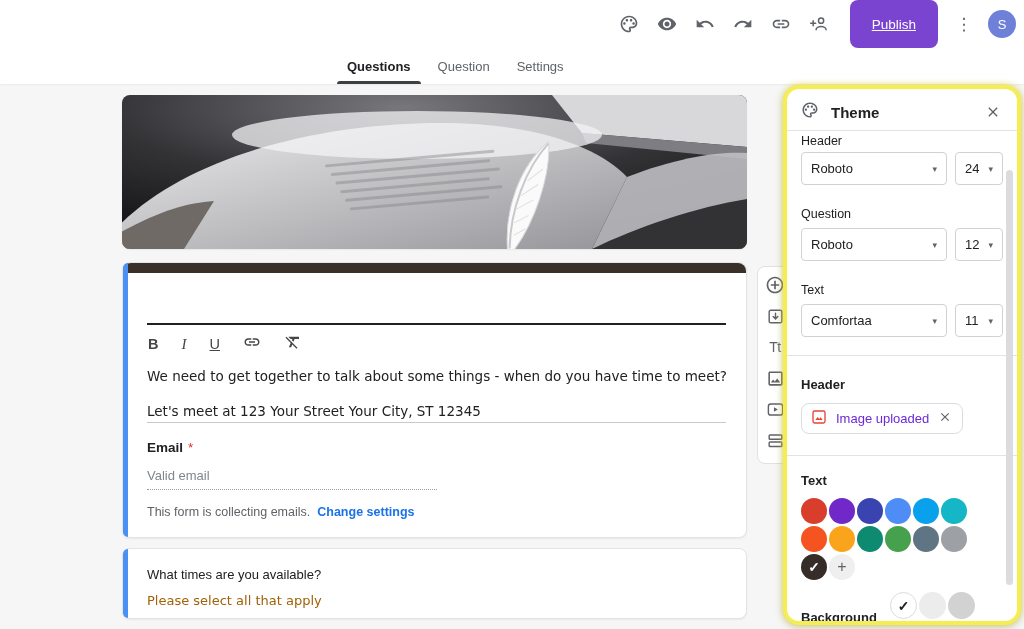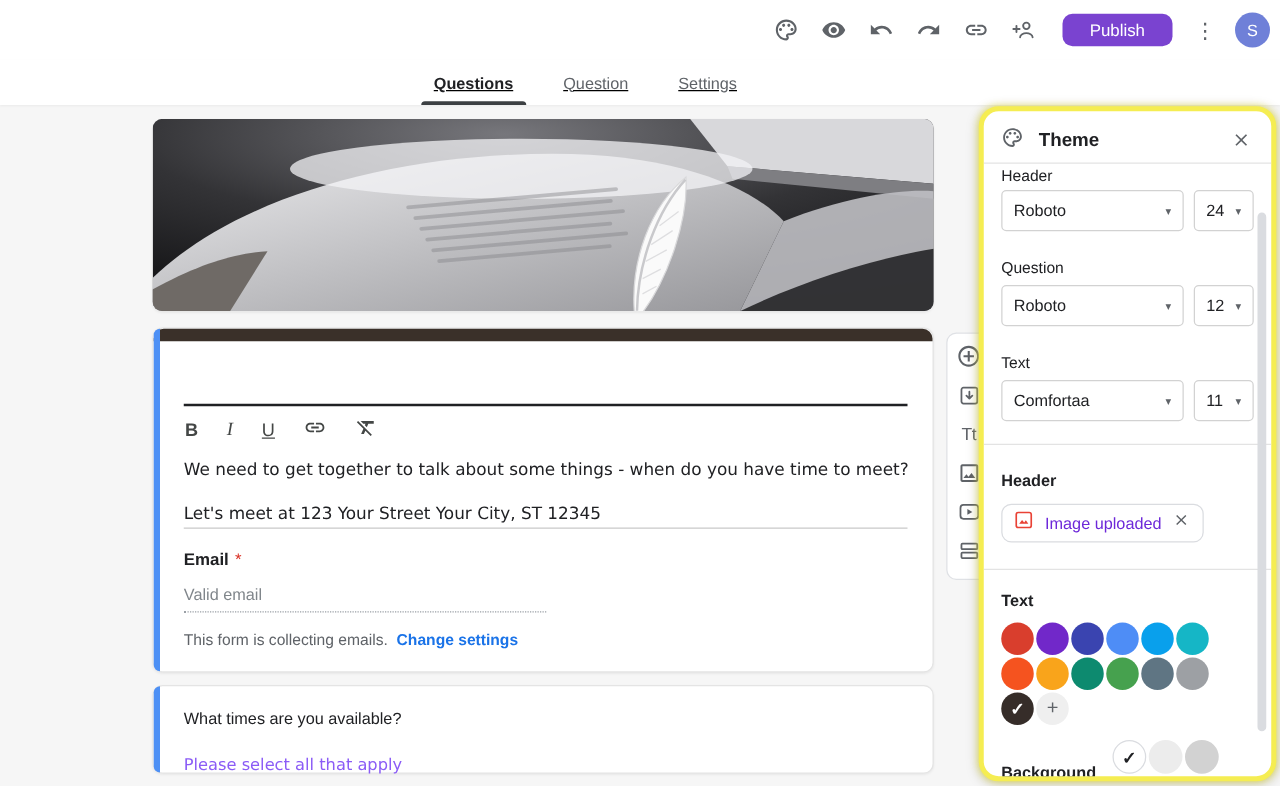--- a/index.html
+++ b/index.html
@@ -7,30 +7,30 @@
   body { font-family:"Liberation Sans", sans-serif; background:#f6f6f6; }
   .app { position:relative; width:1024px; height:629px; overflow:hidden; background:#f6f6f6; }
 
   
   .topbar { position:absolute; left:0; top:0; width:1024px; height:48px; background:#fff; z-index:4; }
   .tb-left { position:absolute; left:10px; top:0; height:48px; display:flex; align-items:center; gap:8px; }
   .icon-btn { width:34px; height:34px; display:flex; align-items:center; justify-content:center; border-radius:50%; cursor:pointer; }
   .icon-btn svg { display:block; }
   .saved-status { font-size:12px; color:#5f6368; margin-left:16px; white-space:nowrap; }
   .tb-right { position:absolute; right:8px; top:0; height:48px; display:flex; align-items:center; gap:4px; }
-  .publish-btn { height:26px; padding:0 22px; margin:0 8px 0 10px; border:none; border-radius:8px; background:#7a43d0; color:#fff;
-    font-size:13.5px; font-family:"Liberation Sans",sans-serif; cursor:pointer; }
+  .publish-btn { height:48px; padding:0 22px; margin:0 8px 0 10px; border:none; border-radius:8px; background:#7a43d0; color:#fff;
+    font-size:13.5px; font-family:"Liberation Sans",sans-serif; cursor:pointer;text-decoration:underline; }
   .kebab { font-size:17px; color:#5f6368; letter-spacing:0; width:28px; text-align:center; cursor:pointer; }
   .avatar { width:28px; height:28px; margin-left:6px; border-radius:50%; background:#6f80d8; color:#fff; font-size:13px;
     display:flex; align-items:center; justify-content:center; cursor:pointer; }
 
   
   .tabsbar { position:absolute; left:0; top:48px; width:1024px; height:36px; background:#fff; z-index:4;
     box-shadow:0 1px 2px rgba(0,0,0,.05); }
-  .tabs { position:absolute; left:345px; top:0; height:36px; display:flex; gap:36px;text-decoration:underline; }
+  .tabs { position:absolute; left:345px; top:0; height:36px; display:flex; gap:23px; }
   .tab { position:relative; height:36px; display:flex; align-items:center; font-size:13px; color:#5f6368; cursor:pointer; padding:0 2px; }
   .tab.active { color:#202124; font-weight:700; }
   .tab.active::after { content:""; position:absolute; left:-8px; right:-8px; bottom:0; height:3px;
     background:#3c4043; border-radius:3px 3px 0 0; }
 
   
   .card { position:absolute; left:122px; width:625px; background:#fff; border:1px solid #e4e4e4; border-radius:8px;
     box-shadow:0 1px 2px rgba(0,0,0,.06); }
 
   .header-image-card { top:95px; height:154px; overflow:hidden; padding:0; border:none; }
@@ -52,21 +52,21 @@
   .email-label { position:absolute; left:24px; top:177px; font-size:13.5px; font-weight:700; color:#202124; }
   .req-mark { color:#d93025; margin-left:5px; font-weight:400; font-size:13.5px; }
   .email-placeholder { position:absolute; left:24px; top:205px; font-size:13px; color:#80868b; }
   .email-dotted { position:absolute; left:24px; top:226px; width:290px; border-bottom:1px dotted #9aa0a6; }
   .collect-row { position:absolute; left:24px; top:242px; display:flex; gap:7px; font-size:12.5px; }
   .collect-text { color:#5f6368; }
   .collect-link { color:#1a73e8; font-weight:700; cursor:pointer; }
 
   .card2 { top:548px; height:71px; }
   .q2-title { position:absolute; left:24px; top:18px; font-size:13px; color:#202124; }
-  .q2-sub { position:absolute; left:24px; top:56px; font-size:13px; color:#8b5cf6; }
+  .q2-sub { position:absolute; left:24px; top:44px; font-size:13px; color:#a16207; }
 
   
   .float-toolbar { position:absolute; left:757px; top:266px; width:34px; height:198px; background:#fff;
     border:1px solid #dfe1e5; border-radius:8px; z-index:2; display:flex; flex-direction:column; align-items:flex-start;
     padding:8px 0 8px 7px; gap:11px; }
   .ft-icon { width:20px; height:20px; display:flex; align-items:center; justify-content:center; cursor:pointer; color:#5f6368; }
   .ft-tt { font-size:14px; font-weight:500; color:#5f6368; letter-spacing:-.5px; }
 
   
   .theme-panel { position:absolute; left:783px; top:85px; width:238px; height:540px; z-index:5;

